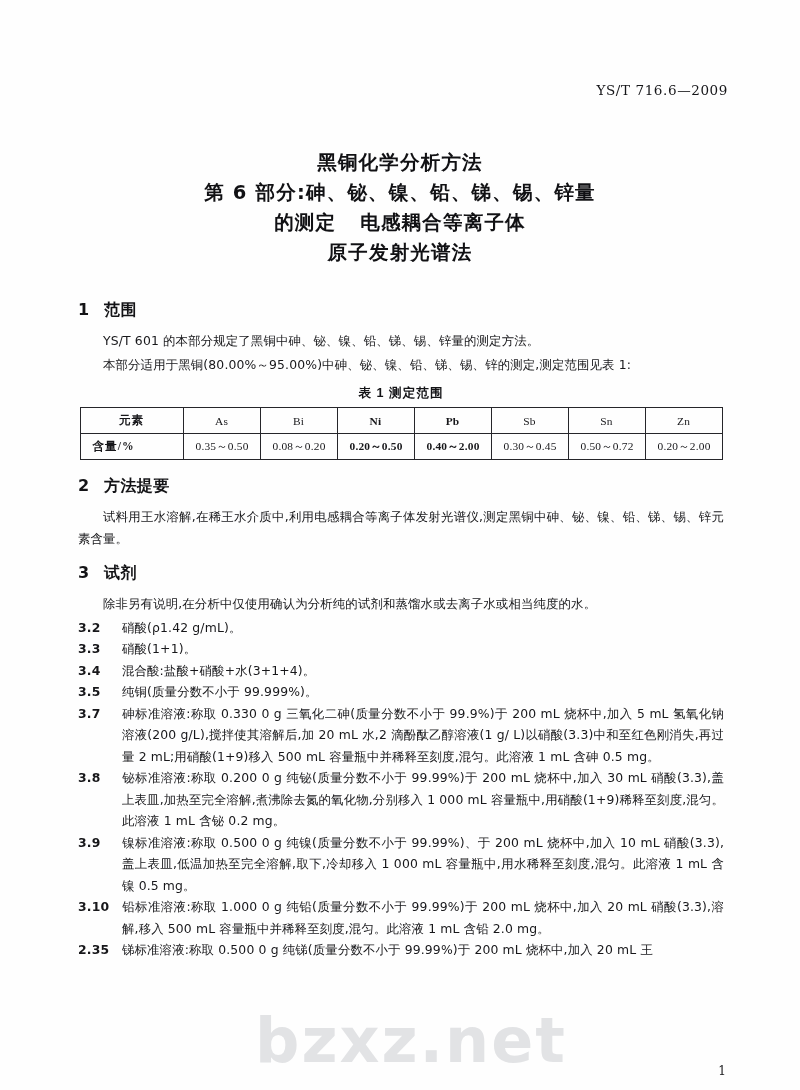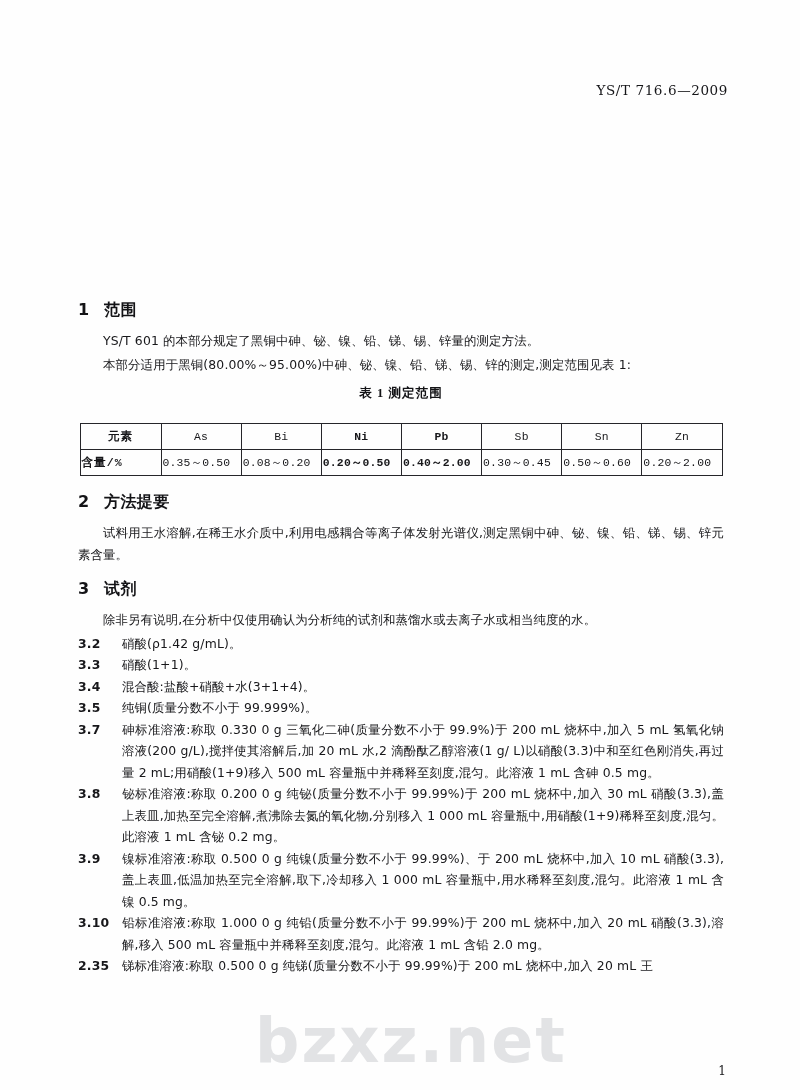--- a/index.html
+++ b/index.html
@@ -107,43 +107,43 @@
   .item .inum {
     display: inline-block;
     width: 44px;
     text-indent: 0;
     font-weight: 700;
   }
   
   #table-wrap { margin: 10px 0 16px 0; }
   .tbl-caption {
     text-align: center;
-    font-family: Liberation Serif, serif;
+    font-family: Liberation Sans, sans-serif;
     font-weight: 700;
     font-size: 12.6px;
     letter-spacing: 1px;
-    margin-bottom: 21px;
+    margin-bottom: 5px;
     color: #131316;
   }
   table.meas {
     border-collapse: collapse;
     width: 643px;
     margin: 0 auto;
     table-layout: fixed;
   }
   table.meas th, table.meas td {
     border: 1px solid #26262a;
     height: 25px;
     vertical-align: middle;
-    font-family: Liberation Mono, monospace;
+    font-family: Liberation Serif, serif;
     font-size: 11.4px;
     letter-spacing: 0.2px;
     color: #17171a;
     font-weight: 400;
-    padding: 0 1px;
+    padding: 0 12px;
     white-space: nowrap;
   }
   table.meas th.rowhdr, table.meas td.rowhdr {
     font-weight: 700;
     font-size: 11.6px;
     letter-spacing: 1px;
     width: 78px;
   }
   table.meas th.b, table.meas td.b { font-weight: 700; }
   
@@ -158,20 +158,26 @@
 </style>
 </head>
 <body>
 
 <div id="page">
 
   <div id="watermark">bzxz.net</div>
 
   <div id="runhead">YS/T 716.6—2009</div>
 
+  <div id="title-block">
+    <div class="tline">黑铜化学分析方法</div>
+    <div class="tline">第 6 部分:砷、铋、镍、铅、锑、锡、锌量</div>
+    <div class="tline">的测定   电感耦合等离子体</div>
+    <div class="tline">原子发射光谱法</div>
+  </div>
 
   <div id="content">
 
     <div class="sec-head">
       <span class="num">1</span><span>范围</span>
     </div>
     <p class="para">YS/T 601 的本部分规定了黑铜中砷、铋、镍、铅、锑、锡、锌量的测定方法。</p>
     <p class="para">本部分适用于黑铜(80.00%～95.00%)中砷、铋、镍、铅、锑、锡、锌的测定,测定范围见表 1:</p>
 
     <div id="table-wrap">
@@ -188,21 +194,21 @@
           <th>Sn</th>
           <th>Zn</th>
         </tr>
         <tr>
           <td class="rowhdr">含量/%</td>
           <td>0.35～0.50</td>
           <td>0.08～0.20</td>
           <td class="b">0.20～0.50</td>
           <td class="b">0.40～2.00</td>
           <td>0.30～0.45</td>
-          <td>0.50～0.60</td>
+          <td>0.50～0.72</td>
           <td>0.20～2.00</td>
         </tr>
       </tbody>
         </table>
     </div>
 
     <div class="sec-head">
       <span class="num">2</span><span>方法提要</span>
     </div>
     <p class="para gap-after">试料用王水溶解,在稀王水介质中,利用电感耦合等离子体发射光谱仪,测定黑铜中砷、铋、镍、铅、锑、锡、锌元素含量。</p>

